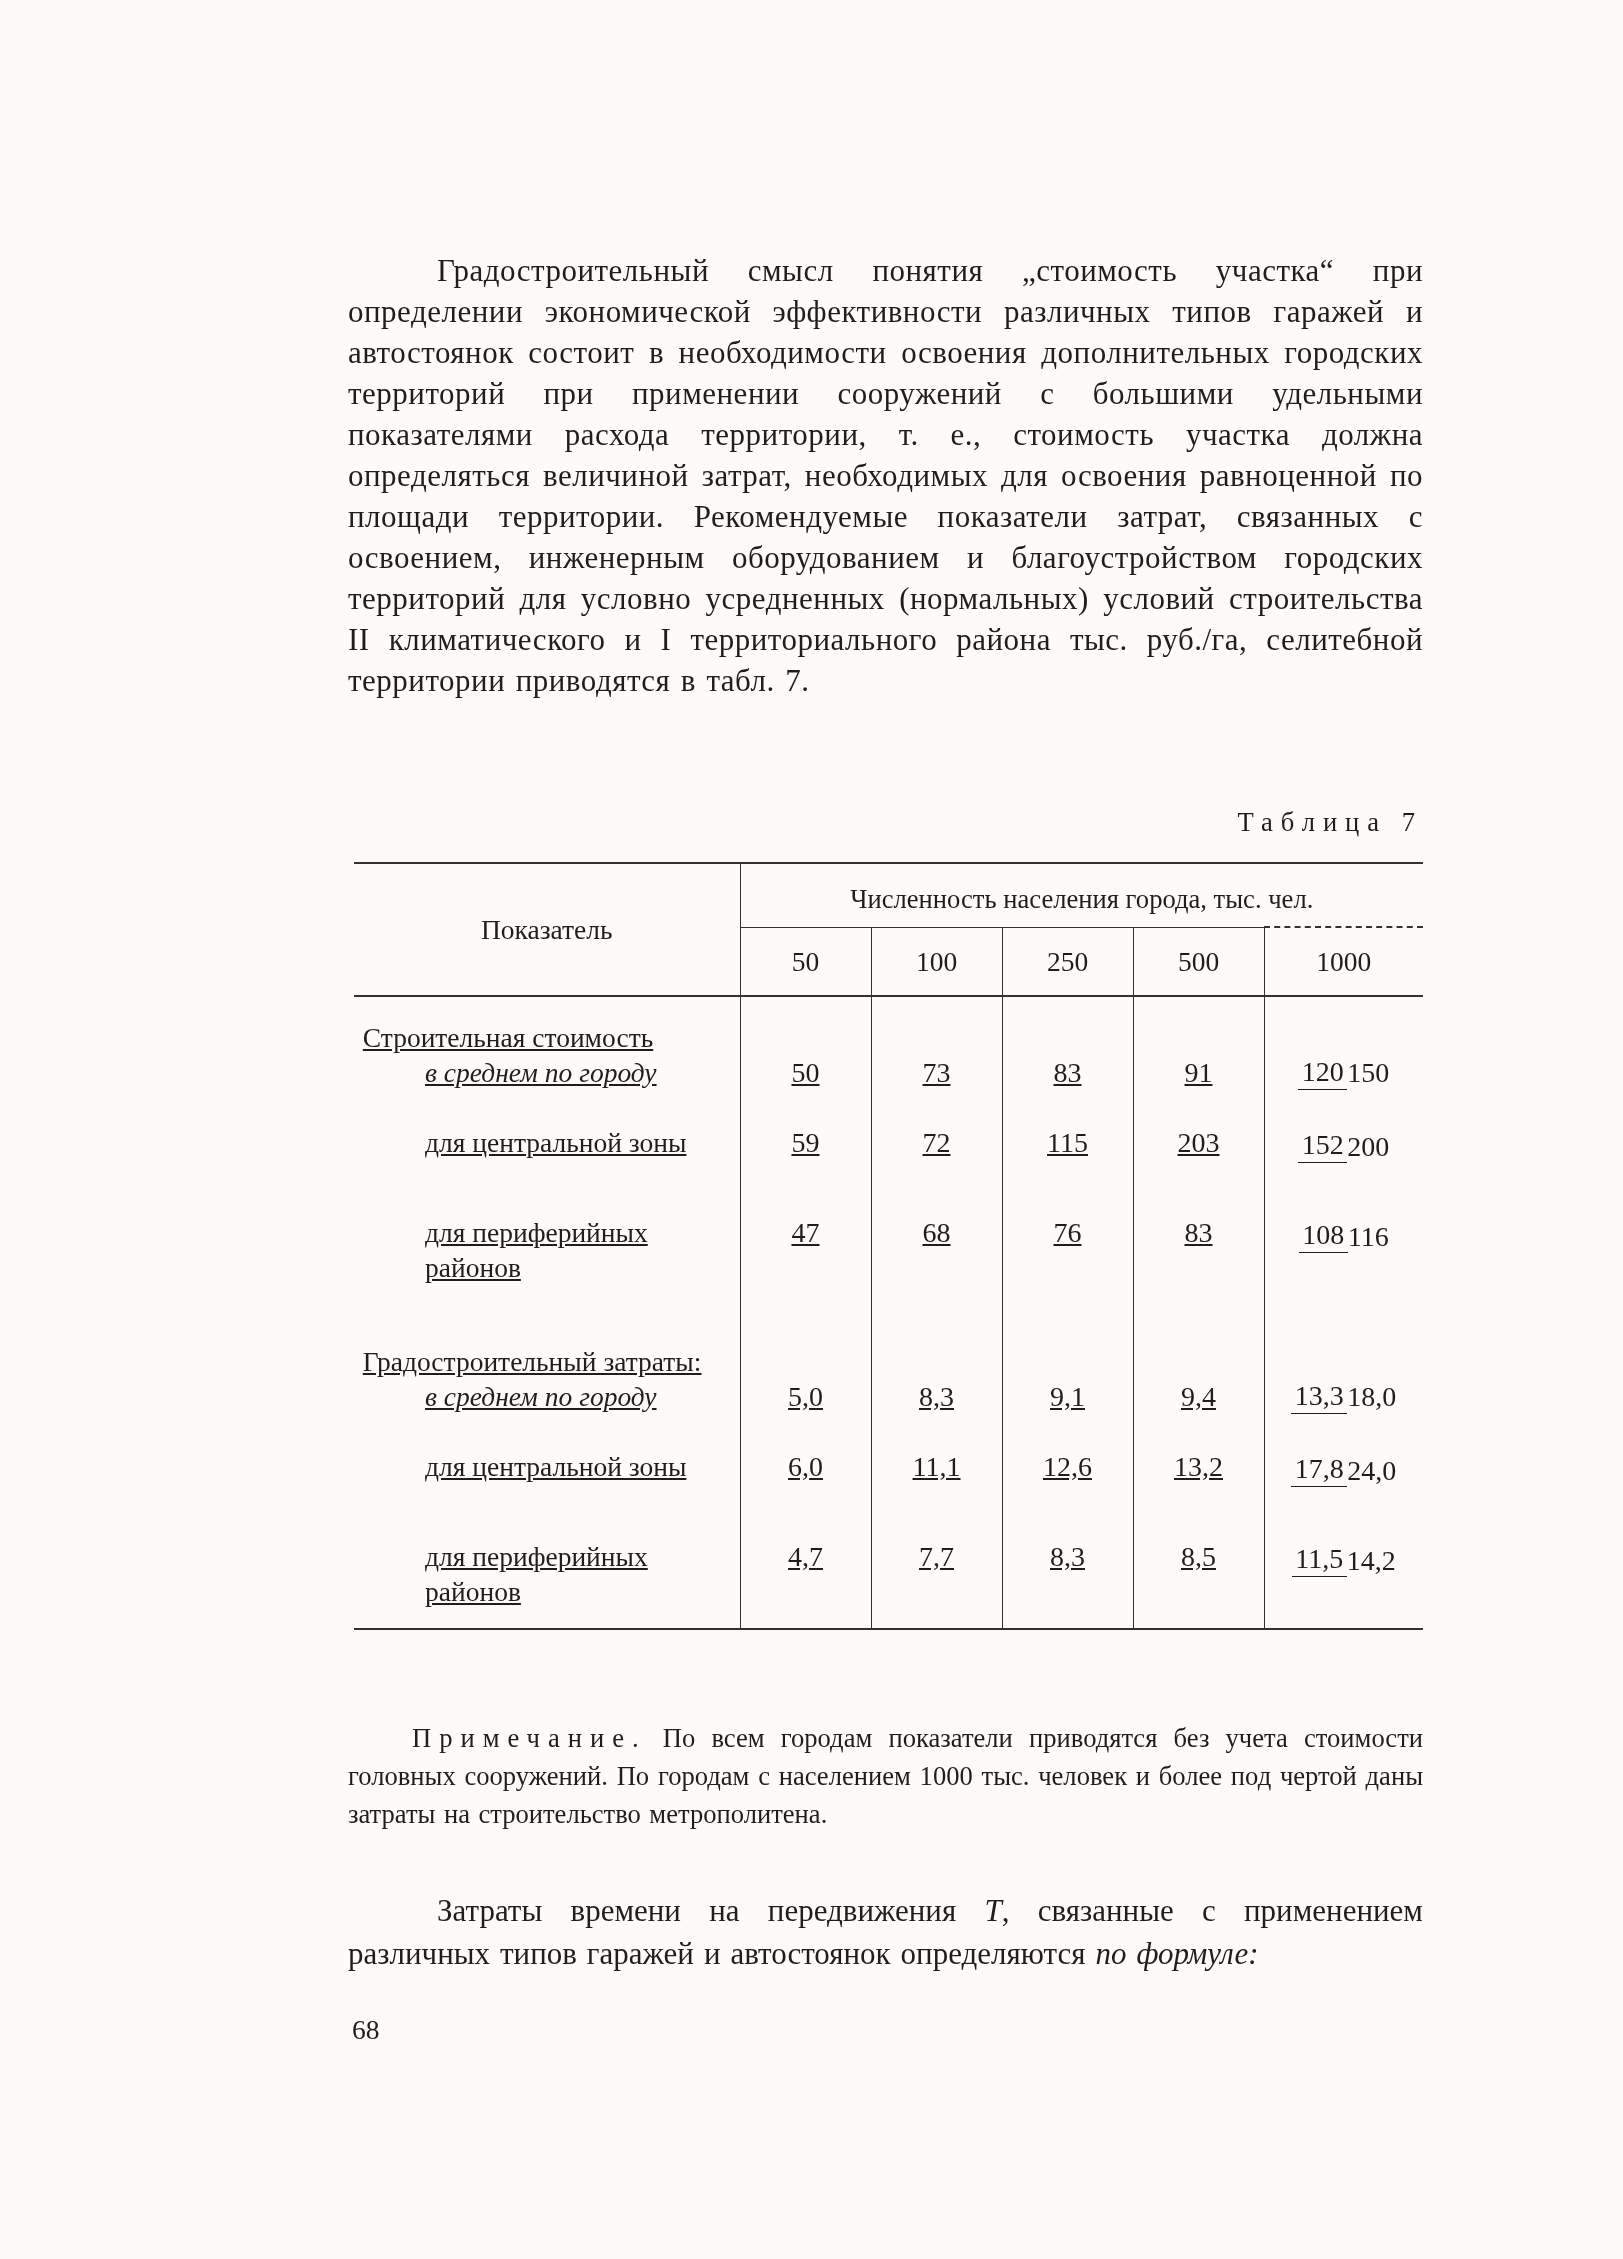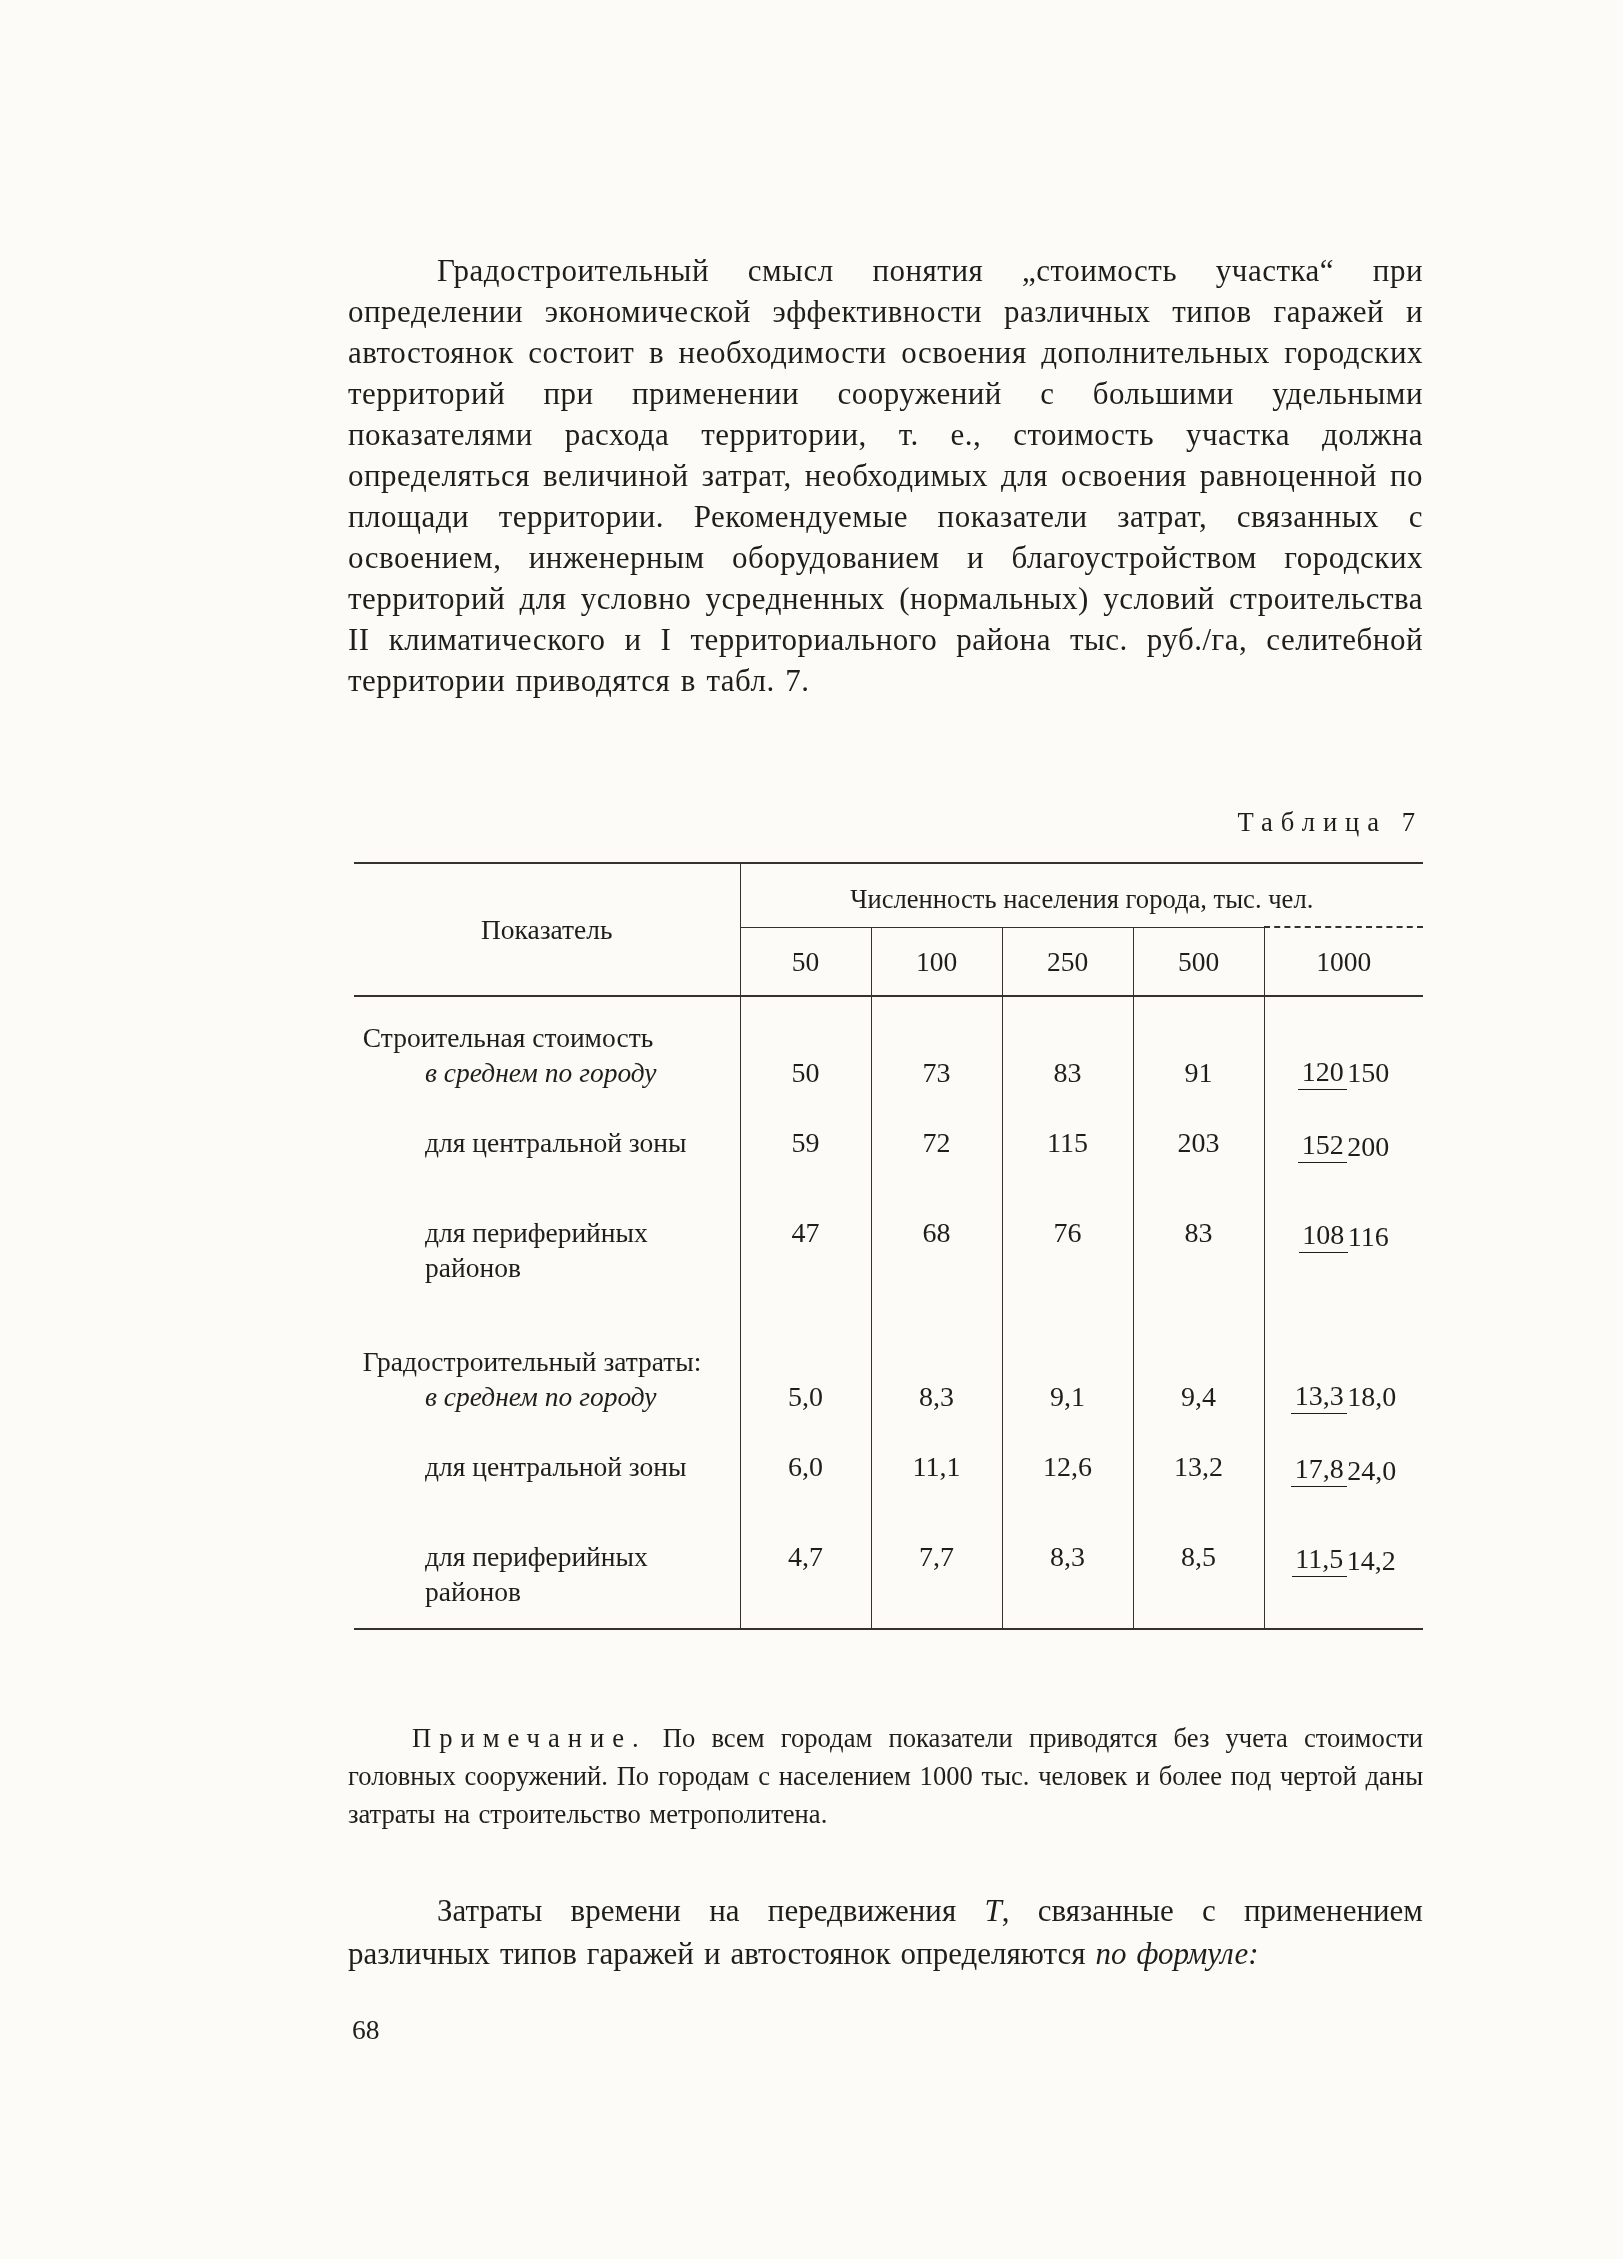--- a/index.html
+++ b/index.html
@@ -69,20 +69,21 @@
     border-right: 1.8px solid #35322d;
     border-bottom: 2.7px solid #35322d;
     font-size: 27.5px;
   }
   tr.subhead th:last-child { border-right: none; border-top: 2.7px dashed #35322d; }
 
   tbody td {
     border-right: 1.8px solid #35322d;
     vertical-align: top;
     padding-top: 23px;
+    text-decoration: underline;
   }
   tbody td:last-child { border-right: none; }
   tbody tr.has-heading td { vertical-align: bottom; padding-top: 0; padding-bottom: 12.4px; }
 
   td.label-cell { padding-left: 7px; padding-right: 10.6px; font-size: 27.5px; }
   .row-heading { padding-left: 1.8px; }
   .row-label { padding-left: 64px; }
   .italic { font-style: italic; }
 
   td.num { text-align: center; }

